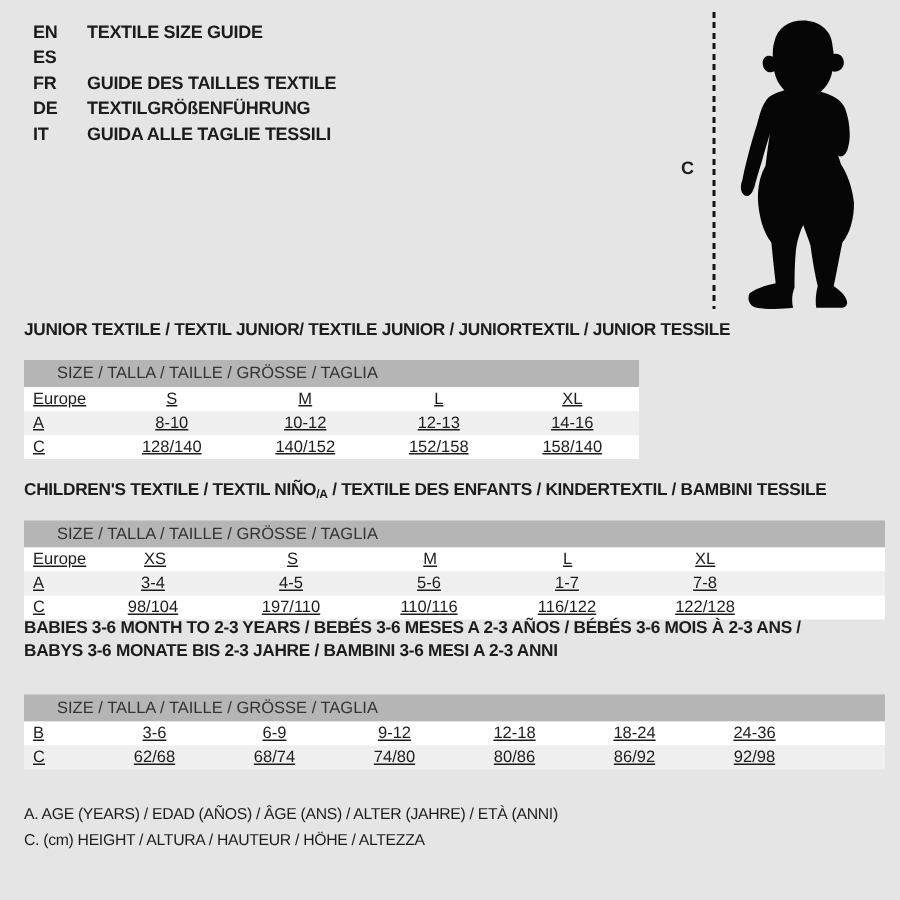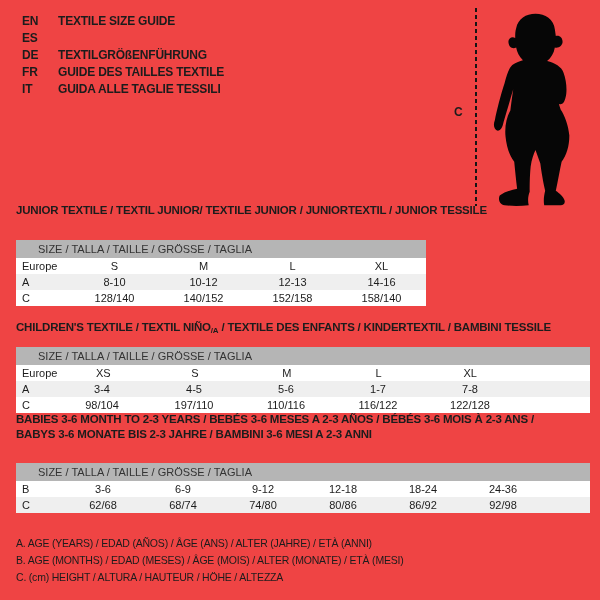--- a/index.html
+++ b/index.html
@@ -1,17 +1,17 @@
 <!DOCTYPE html>
 <html><head>
 <meta charset="utf-8">
 <style>
   html,body { margin:0; padding:0; background:#fff; }
   .page {
-    position:relative; width:600px; height:600px; background:#ef4444;
+    position:relative; width:600px; height:600px; background:#e5e5e5;
     font-family:"Liberation Sans", sans-serif; color:#1c1c1c; overflow:hidden;
   }
 
   
   .langs { position:absolute; top:13px; left:22px; }
   .lang-row { display:flex; line-height:17px; font-size:12px; font-weight:bold; letter-spacing:-0.2px; }
   .lang-code { width:36px; flex:0 0 36px; }
 
   
   .dash-line {
@@ -42,47 +42,47 @@
 
   .t2 { width:574px; top:347px; }
   .t2 .trow { padding-right:74px; }
   .t2 .rlabel { flex:0 0 40px; }
 
   .t3 { width:574px; top:463px; }
   .t3 .trow { padding-right:47px; }
   .t3 .rlabel { flex:0 0 47px; }
 
   
-  .rows .trow { background:#ffffff; }
+  .rows .trow { background:#ffffff;text-decoration:underline; }
   .rows .trow.alt { background:#efefef; }
 
   
   .footnotes { position:absolute; left:16px; top:535px; font-size:10.5px; font-weight:normal; letter-spacing:-0.2px; }
   .footnotes div { line-height:17px; }
 </style>
 </head>
 <body>
 
 <div class="page">
 
   <div class="langs">
     <div class="lang-row">
       <span class="lang-code">EN</span>
       <span class="lang-label">TEXTILE SIZE GUIDE</span>
     </div>
     <div class="lang-row">
       <span class="lang-code">ES</span>
     </div>
     <div class="lang-row">
+      <span class="lang-code">FR</span>
+      <span class="lang-label">GUIDE DES TAILLES TEXTILE</span>
+    </div>
+    <div class="lang-row">
       <span class="lang-code">DE</span>
       <span class="lang-label">TEXTILGRÖßENFÜHRUNG</span>
-    </div>
-    <div class="lang-row">
-      <span class="lang-code">FR</span>
-      <span class="lang-label">GUIDE DES TAILLES TEXTILE</span>
     </div>
     <div class="lang-row">
       <span class="lang-code">IT</span>
       <span class="lang-label">GUIDA ALLE TAGLIE TESSILI</span>
     </div>
   </div>
 
   <div class="dash-line"></div>
   <div class="measure-c">C</div>
   <svg class="baby" viewBox="0 0 100 212" aria-hidden="true">
@@ -124,21 +124,21 @@
       C20,72 22,65 26,61
       C30,58 34,57 37,56
       C33,52 31,48 30,43
       C26,45 22,42 22,37
       C22,33 26,31 29,33
       C29,29 29,26 30,23
       C32,13 40,8 50,8
       Z"></path>
   </svg>
 
-  <div class="tbl-title" style="top:203px">JUNIOR TEXTILE / TEXTIL JUNIOR/ TEXTILE JUNIOR / JUNIORTEXTIL / JUNIOR TESSILE</div>
+  <div class="tbl-title" style="top:213px">JUNIOR TEXTILE / TEXTIL JUNIOR/ TEXTILE JUNIOR / JUNIORTEXTIL / JUNIOR TESSILE</div>
   <div class="sizeTable t1">
     <div class="size-bar">SIZE / TALLA / TAILLE / GRÖSSE / TAGLIA</div>
     <div class="rows">
       <div class="trow">
         <span class="rlabel">Europe</span>
         <span class="cell">S</span>
         <span class="cell">M</span>
         <span class="cell">L</span>
         <span class="cell">XL</span>
       </div>
@@ -215,17 +215,16 @@
         <span class="cell">74/80</span>
         <span class="cell">80/86</span>
         <span class="cell">86/92</span>
         <span class="cell">92/98</span>
       </div>
     </div>
   </div>
 
   <div class="footnotes">
     <div>A. AGE (YEARS) / EDAD (AÑOS) / ÂGE (ANS) / ALTER (JAHRE) / ETÀ (ANNI)</div>
-    <div>B. AGE (MONTHS) / EDAD (MESES) / ÂGE (MOIS) / ALTER (MONATE) / ETÀ (MESI)</div>
     <div>C. (cm) HEIGHT / ALTURA / HAUTEUR / HÖHE / ALTEZZA</div>
   </div>
 
 </div>
 
 </body></html>

